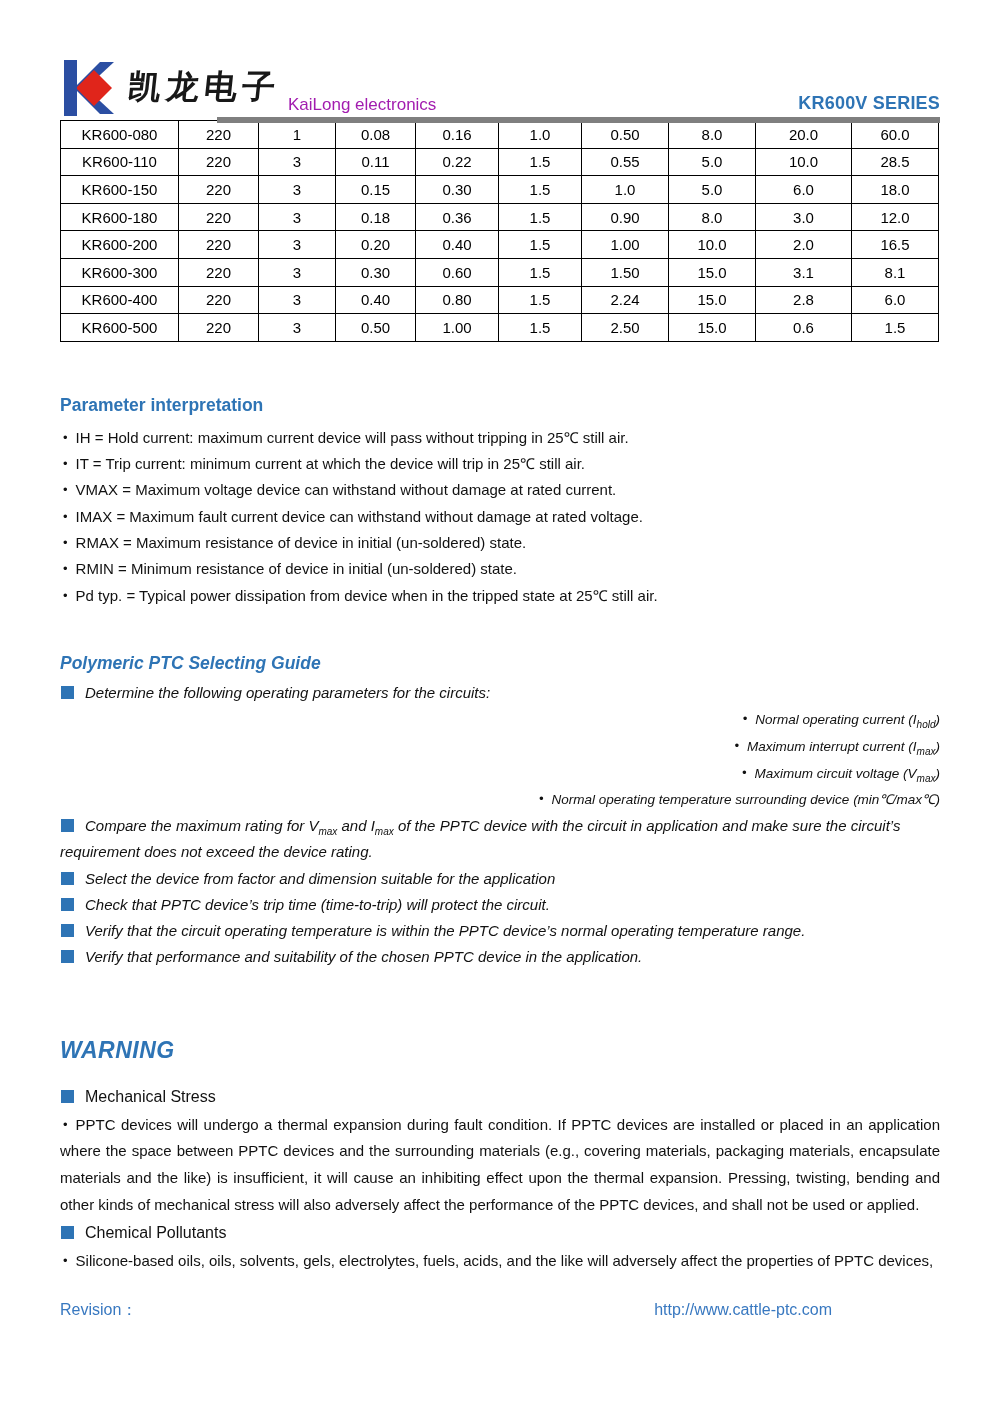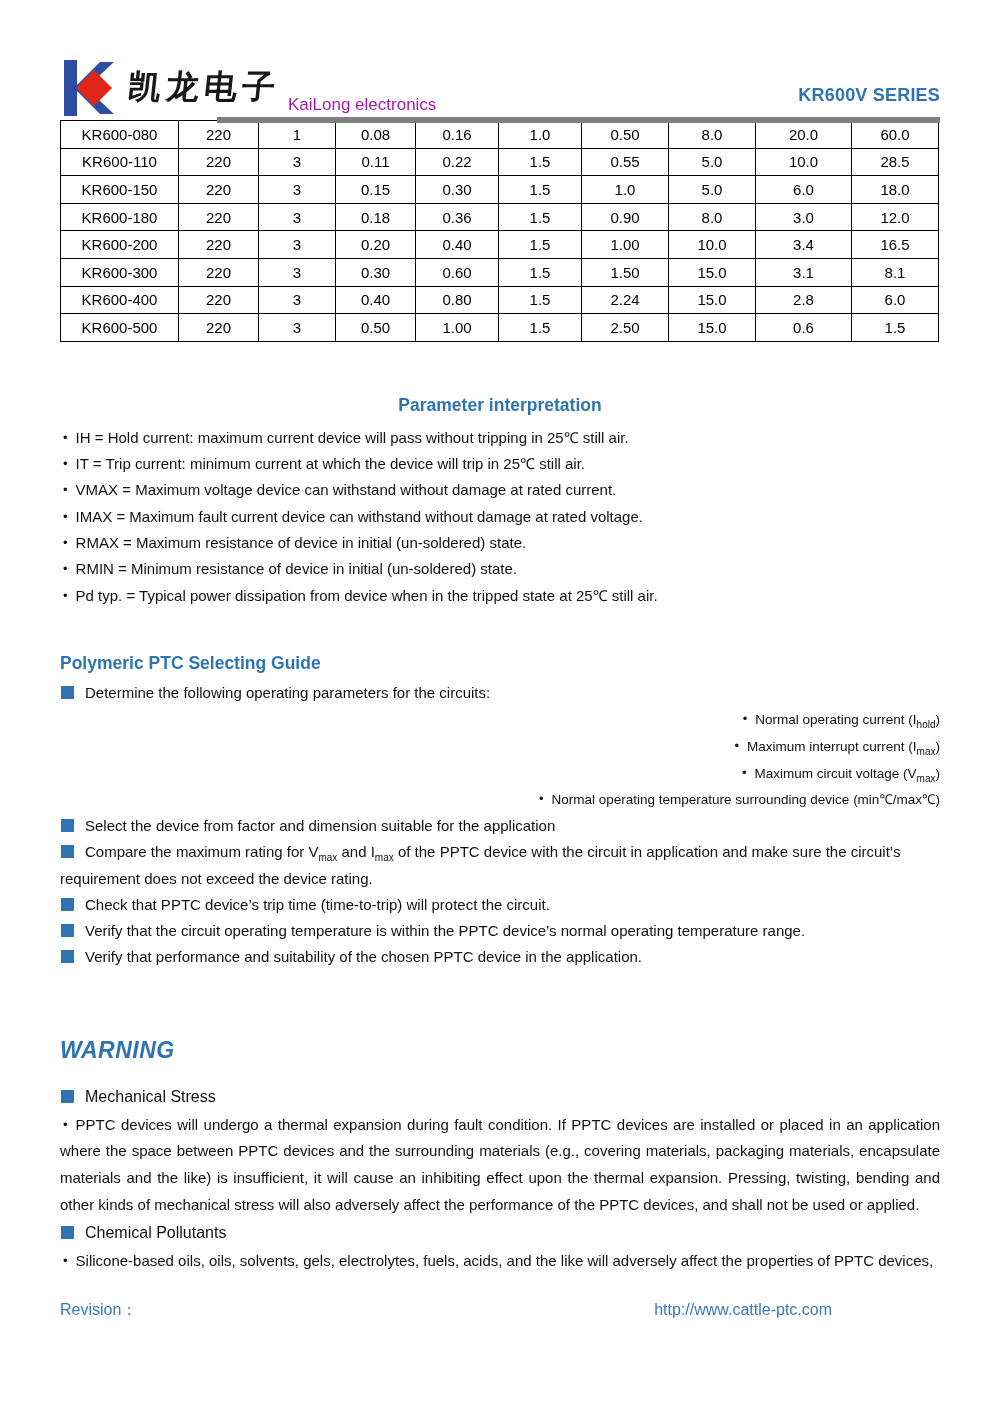--- a/index.html
+++ b/index.html
@@ -15,21 +15,21 @@
   .logo { display:flex; align-items:center; }
   .logo-mark { width:60px; height:56px; flex:0 0 auto; }
   .logo-cn {
     font-size:33px; font-weight:900; color:#181818; letter-spacing:5px;
     margin-left:8px; transform:skewX(-6deg); line-height:1;
     padding-bottom:4px;
   }
   .company { font-size:17px; color:#a21caf; margin-left:8px; padding-bottom:1px; }
   .series {
     margin-left:auto; font-size:18px; font-weight:bold; color:#2E74B5;
-    padding-bottom:10px; letter-spacing:0.2px;
+    padding-bottom:2px; letter-spacing:0.2px;
   }
   .rule-bar {
     height:6px; background:#7f7f7f; margin-left:157px; margin-top:1px;
     position:relative; z-index:2;
   }
 
   
   table.spec {
     border-collapse:collapse; width:878px; margin-top:-3px;
     table-layout:fixed; position:relative; z-index:1;
@@ -48,22 +48,22 @@
   .li.subhead { font-size:16px; line-height:30px; }
   .li.para { text-align:justify; line-height:26.6px; }
   .bullet-dot { display:inline-block; margin:0 8px 0 3px; font-size:13px; vertical-align:1px; color:#111; }
   .bullet-square {
     display:inline-block; width:13px; height:13px; background:#2E74B5;
     margin:0 11px 0 1px; vertical-align:-1px;
   }
   sub { font-size:10px; line-height:0; }
 
   .sec-param   { margin-top:53px; }
-  .sec-param .section-title { margin-bottom:9px;text-align:center; }
-  .sec-guide   { margin-top:44px; }
+  .sec-param .section-title { margin-bottom:9px; }
+  .sec-guide   { margin-top:44px;font-style:italic; }
   .sec-guide .section-title { margin-bottom:6px; }
   .sec-warning { margin-top:66px; }
   .sec-warning .warning-title { margin-bottom:18px;font-style:italic; }
 
   
   .footer {
     position:absolute; left:60px; right:60px; top:1300px;
     display:flex; align-items:baseline; font-size:16px;gap:48px;
   }
   .footer .revision { color:#3878C0; }
@@ -154,21 +154,21 @@
         </tr>
         <tr>
           <td>KR600-200</td>
           <td>220</td>
           <td>3</td>
           <td>0.20</td>
           <td>0.40</td>
           <td>1.5</td>
           <td>1.00</td>
           <td>10.0</td>
-          <td>3.4</td>
+          <td>2.0</td>
           <td>16.5</td>
         </tr>
         <tr>
           <td>KR600-300</td>
           <td>220</td>
           <td>3</td>
           <td>0.30</td>
           <td>0.60</td>
           <td>1.5</td>
           <td>1.50</td>
@@ -217,22 +217,22 @@
   </div>
 
   <div class="sec-guide">
     <div class="section-title">Polymeric PTC Selecting Guide</div>
     <div>
         <div class="li body"><span class="bullet-square"></span>Determine the following operating parameters for the circuits:</div>
         <div class="li small"><span class="bullet-dot">•</span>Normal operating current (I<sub>hold</sub>)</div>
         <div class="li small"><span class="bullet-dot">•</span>Maximum interrupt current (I<sub>max</sub>)</div>
         <div class="li small"><span class="bullet-dot">•</span>Maximum circuit voltage (V<sub>max</sub>)</div>
         <div class="li small"><span class="bullet-dot">•</span>Normal operating temperature surrounding device (min℃/max℃)</div>
+        <div class="li body"><span class="bullet-square"></span>Compare the maximum rating for V<sub>max</sub> and I<sub>max</sub> of the PPTC device with the circuit in application and make sure the circuit’s requirement does not exceed the device rating.</div>
         <div class="li body"><span class="bullet-square"></span>Select the device from factor and dimension suitable for the application</div>
-        <div class="li body"><span class="bullet-square"></span>Compare the maximum rating for V<sub>max</sub> and I<sub>max</sub> of the PPTC device with the circuit in application and make sure the circuit’s requirement does not exceed the device rating.</div>
         <div class="li body"><span class="bullet-square"></span>Check that PPTC device’s trip time (time-to-trip) will protect the circuit.</div>
         <div class="li body"><span class="bullet-square"></span>Verify that the circuit operating temperature is within the PPTC device’s normal operating temperature range.</div>
         <div class="li body"><span class="bullet-square"></span>Verify that performance and suitability of the chosen PPTC device in the application.</div>
       </div>
   </div>
 
   <div class="sec-warning">
     <div class="warning-title">WARNING</div>
     <div>
         <div class="li subhead"><span class="bullet-square"></span>Mechanical Stress</div>

